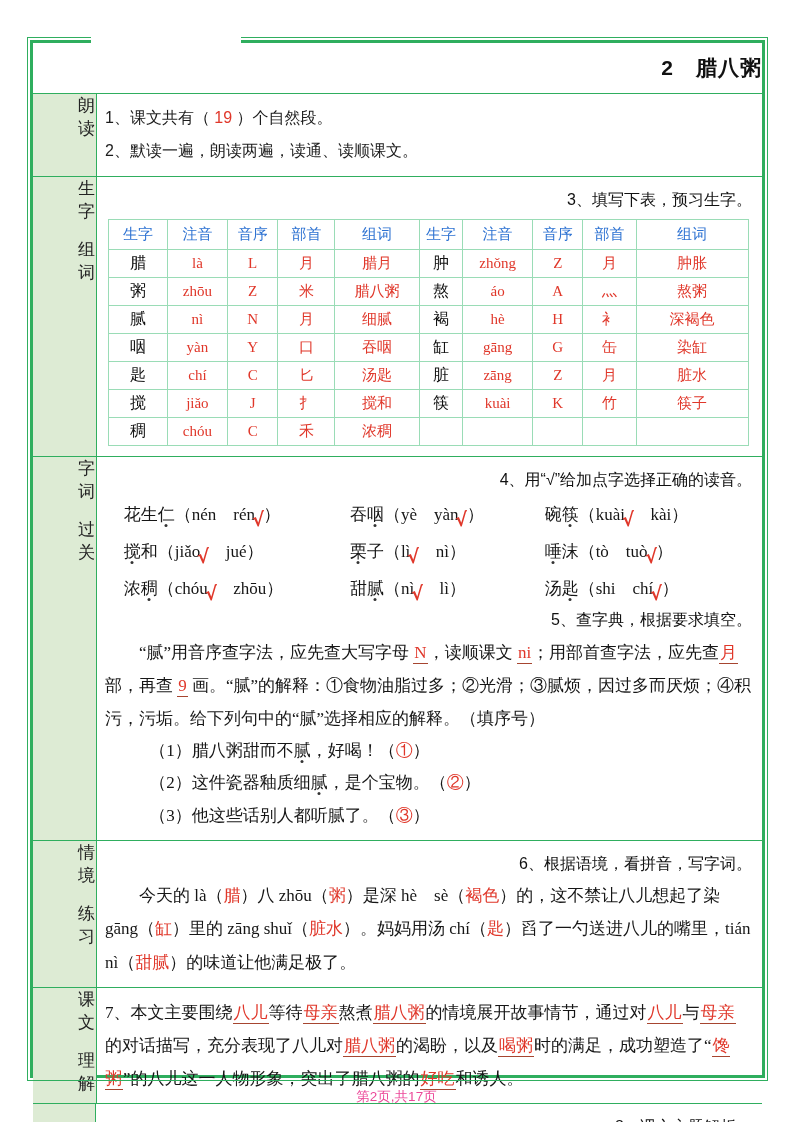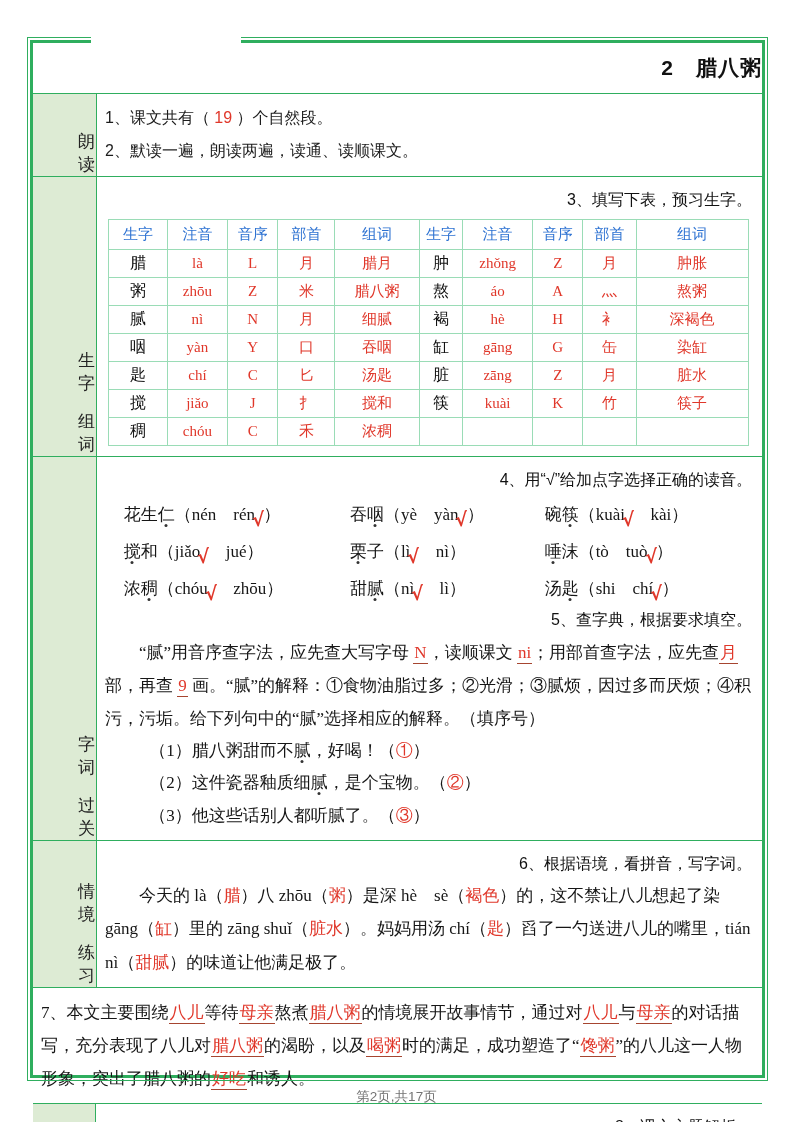--- a/index.html
+++ b/index.html
@@ -34,21 +34,21 @@
     height:50px;display:flex;align-items:center;justify-content:flex-end;
   }
   .title-row h1{
     font-size:21px;font-weight:700;letter-spacing:1px;color:#111;
     font-family:"Liberation Sans",sans-serif;
   }
   .wsrow{display:flex;border-top:1px solid var(--border-green);}
   .wsrow .label{
     flex:0 0 63px;background:var(--label-bg);
     border-right:1px solid var(--border-green);
-    display:flex;flex-direction:column;align-items:center;justify-content:flex-end;
+    display:flex;flex-direction:column;align-items:center;justify-content:flex-start;
     gap:15px;font-size:17px;color:#222;letter-spacing:1px;padding-left:45px;
   }
   .wsrow .content{flex:1;padding:8px 10px 8px 8px;min-width:0;}
   .prompt{font-size:16px;color:#111;line-height:1.9;text-align:right;}
   .kai{font-family:"Liberation Serif",serif;font-size:17px;color:#161616;}
   .para{line-height:1.95;}
   .indent{text-indent:2em;}
   
   .langdu-line{font-size:16px;line-height:2.05;}
   
@@ -85,21 +85,21 @@
     content:"";position:absolute;left:50%;bottom:-3px;transform:translateX(-50%);
     width:3px;height:3px;border-radius:50%;background:#333;
   }
   .seg.check{
     color:var(--answer-red);display:inline-block;font-weight:700;
     transform:translate(-3px,6px) rotate(-4deg);margin-right:-4px;
     font-size:1.1em;font-family:"DejaVu Sans",sans-serif;
   }
   .footer{
     position:absolute;left:0;right:0;top:1088px;text-align:center;
-    font-size:13.5px;color:#737373;
+    font-size:13.5px;color:#ec4899;
   }
 </style>
 </head>
 <body>
 
 <div class="sheet">
   <div class="border-gap"></div>
 
   <div class="title-row">
     <h1>2　腊八粥</h1>
@@ -270,20 +270,24 @@
       <span>情境</span>
       <span>练习</span>
     </div>
     <div class="content">
       <div class="prompt">6、根据语境，看拼音，写字词。</div>
       <div class="kai para indent"><span class="seg">今天的 là（</span><span class="seg red">腊</span><span class="seg">）八 zhōu（</span><span class="seg red">粥</span><span class="seg">）是深 hè　sè（</span><span class="seg red">褐色</span><span class="seg">）的，这不禁让八儿想起了染 gāng（</span><span class="seg red">缸</span><span class="seg">）里的 zāng shuǐ（</span><span class="seg red">脏水</span><span class="seg">）。妈妈用汤 chí（</span><span class="seg red">匙</span><span class="seg">）舀了一勺送进八儿的嘴里，tián nì（</span><span class="seg red">甜腻</span><span class="seg">）的味道让他满足极了。</span></div>
     </div>
   </div>
 
   <div class="wsrow" style="min-height:97px;">
+    <div class="label">
+      <span>课文</span>
+      <span>理解</span>
+    </div>
     <div class="content">
       <div class="kai para"><span class="seg">7、本文主要围绕</span><span class="seg redu">八儿</span><span class="seg">等待</span><span class="seg redu">母亲</span><span class="seg">熬煮</span><span class="seg redu">腊八粥</span><span class="seg">的情境展开故事情节，通过对</span><span class="seg redu">八儿</span><span class="seg">与</span><span class="seg redu">母亲</span><span class="seg">的对话描写，充分表现了八儿对</span><span class="seg redu">腊八粥</span><span class="seg">的渴盼，以及</span><span class="seg redu">喝粥</span><span class="seg">时的满足，成功塑造了“</span><span class="seg redu">馋粥</span><span class="seg">”的八儿这一人物形象，突出了腊八粥的</span><span class="seg redu">好吃</span><span class="seg">和诱人。</span></div>
     </div>
   </div>
 
   <div class="wsrow" style="min-height:121px;">
     <div class="label">
       
       
     </div>

